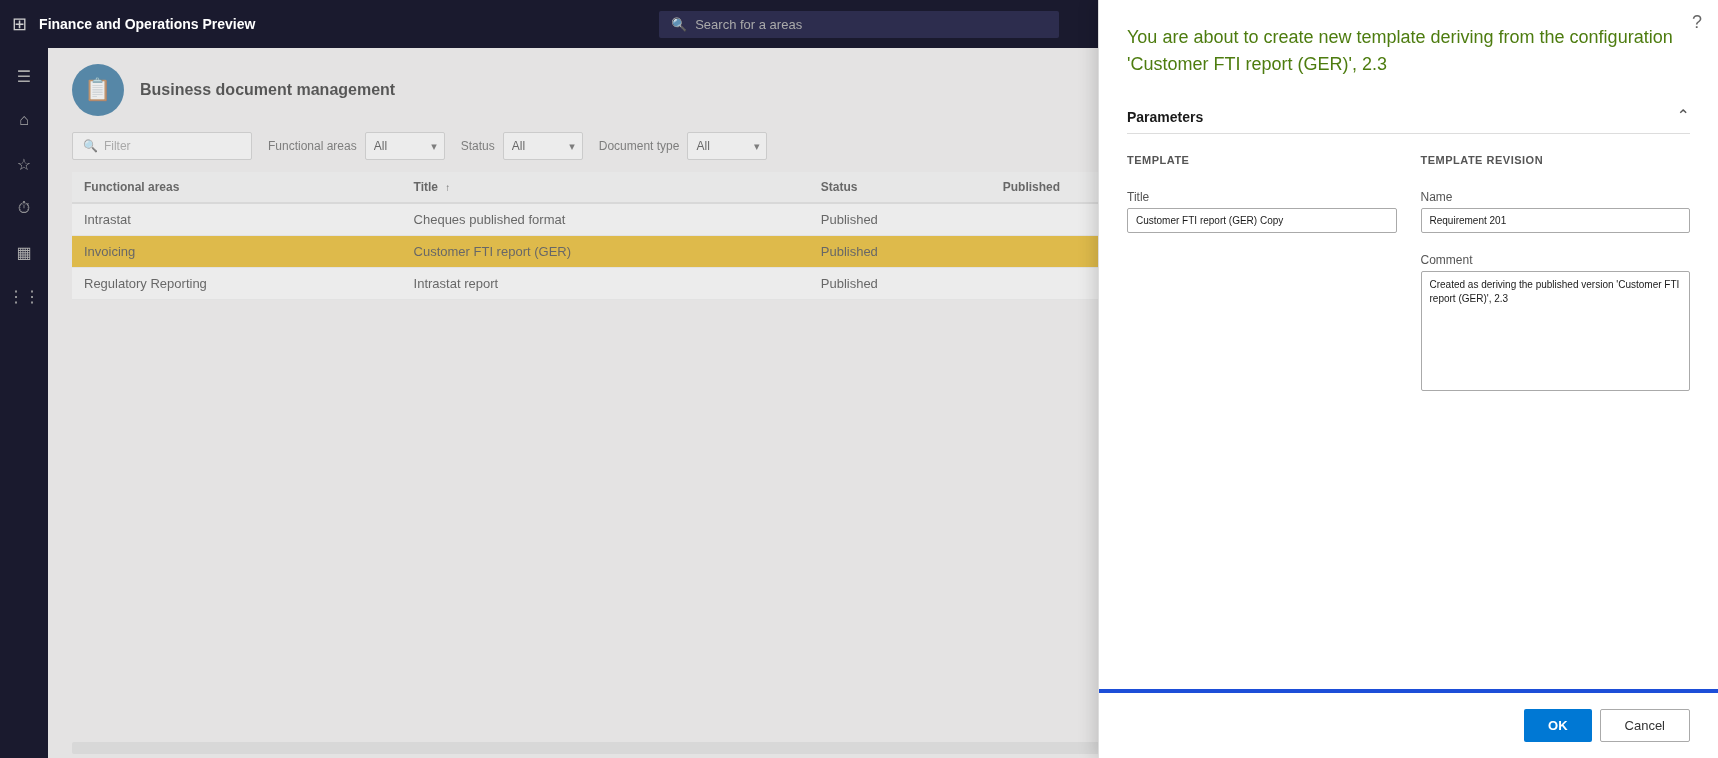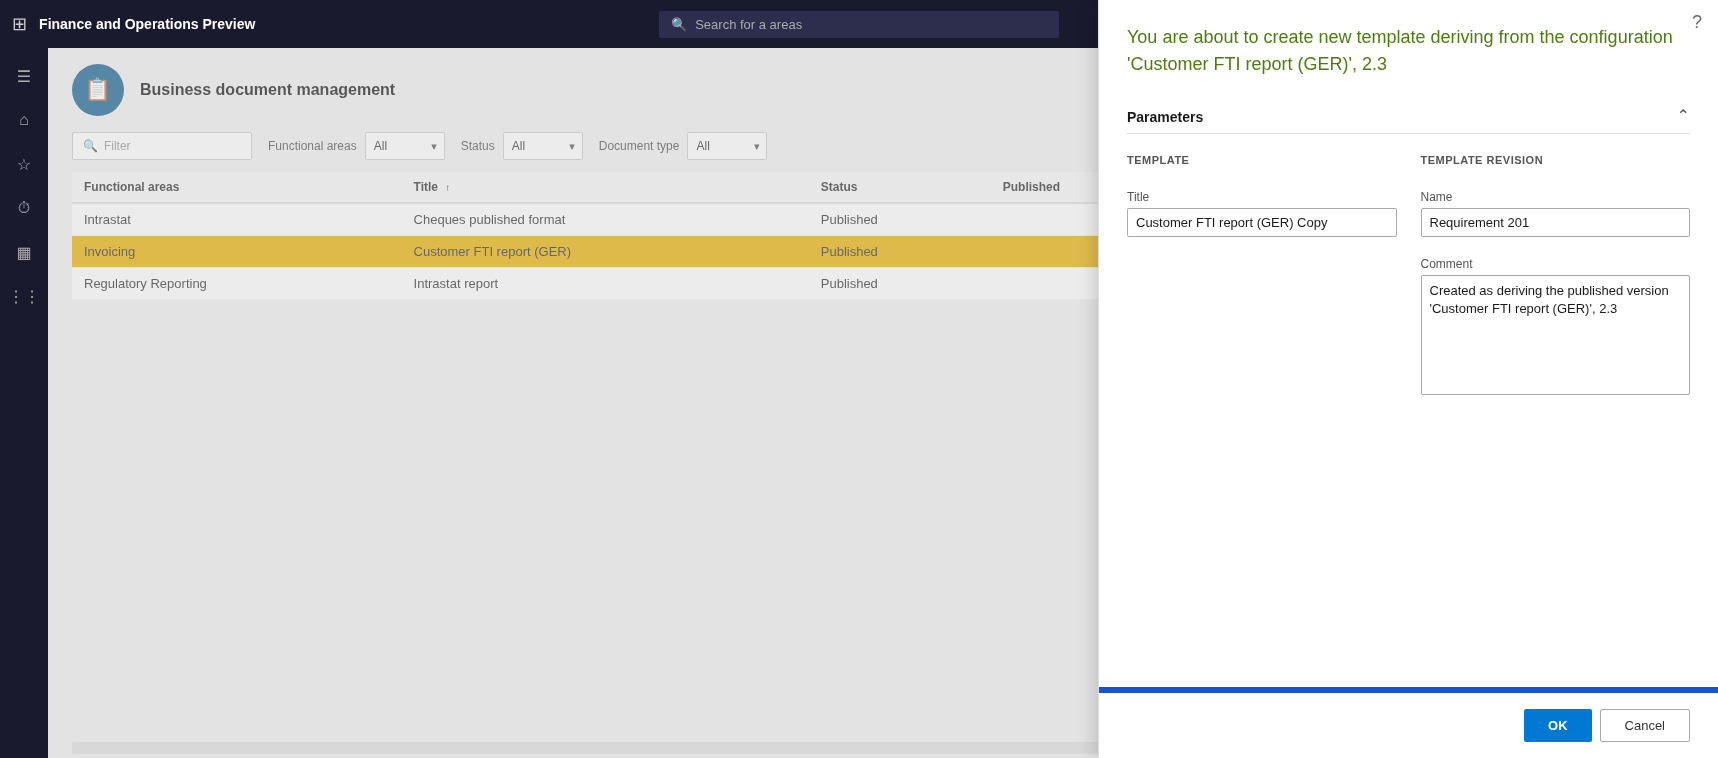--- a/index.html
+++ b/index.html
@@ -271,38 +271,38 @@
       gap: 4px;
     }
     .param-field label {
       font-size: 12px;
       color: #555;
     }
     .param-field input, .param-field textarea {
       border: 1px solid #aaa;
       border-radius: 2px;
       padding: 6px 8px;
-      font-size: 13px;
+      font-size: 10px;
       color: #1a1a1a;
       font-family: 'Segoe UI', Arial, sans-serif;
       outline: none;
     }
     .param-field textarea {
       resize: none;
       height: 120px;
       line-height: 1.4;
     }
 
     
     .dialog-footer {
       padding: 16px 28px;
       display: flex;
       justify-content: flex-end;
       gap: 8px;
-      border-top: 6px solid #1d4ed8;
+      border-top: 4px solid #1d4ed8;
     }
     .btn-ok {
       background: #0078d4;
       color: white;
       border: none;
       padding: 8px 24px;
       border-radius: 2px;
       font-size: 13px;
       cursor: pointer;
       font-weight: 600;

